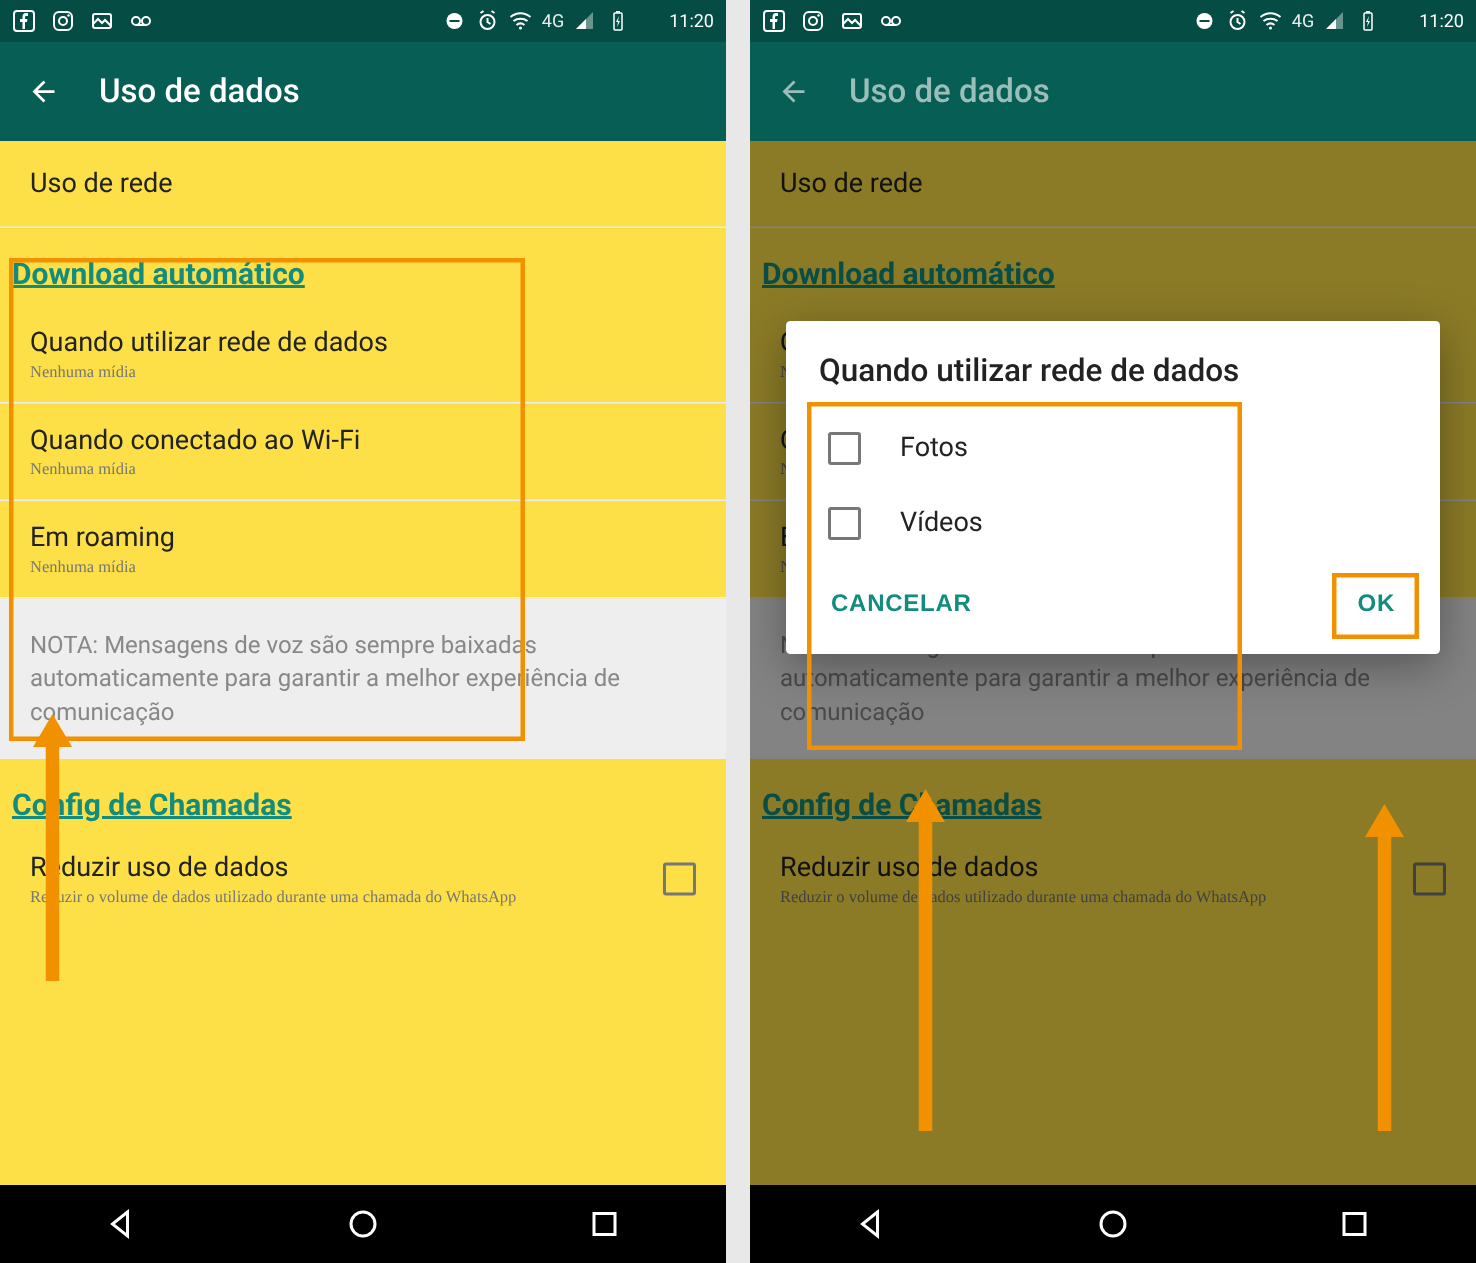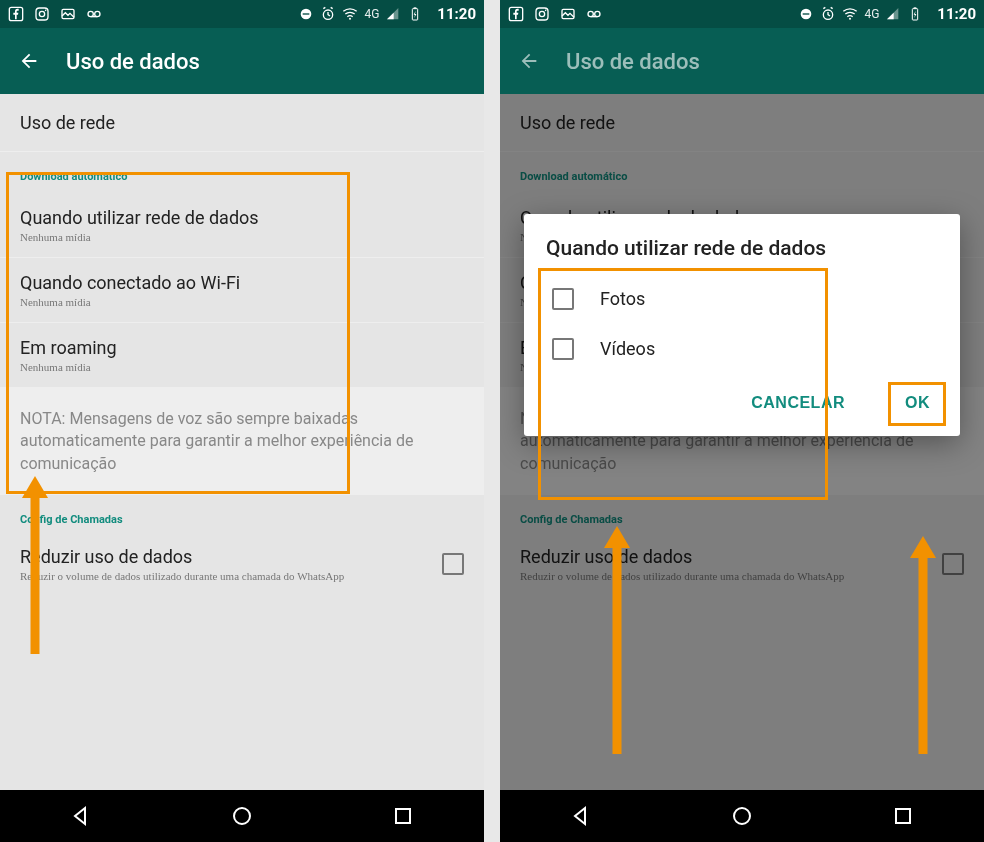--- a/index.html
+++ b/index.html
@@ -27,43 +27,44 @@
     color: #fff;
     display: flex;
     align-items: center;
     padding: 0 8px;
     font-size: 14px;
   }
   .sb-left { display: flex; gap: 10px; align-items: center; }
   .sb-right { margin-left: auto; display: flex; gap: 6px; align-items: center; }
   .sb-icon { width: 16px; height: 16px; fill: #fff; }
   .sb-txt { font-size: 12px; opacity: .9; }
-  .sb-time { font-size: 15px; font-weight: 700; margin-left: 8px; }
+  .sb-time { font-size: 12px; font-weight: 400; margin-left: 20px; }
   .appbar {
     height: 66px;
     background: #075e54;
     color: #fff;
     display: flex;
     align-items: center;
     padding: 0 18px;
     gap: 26px;
   }
   .back-arrow { width: 22px; height: 22px; fill: #fff; }
   .appbar-title { font-size: 22px; font-weight: 500; }
-  .content { flex: 1; overflow-y: auto; background: #e5e5e5; position: relative; }
+  .content { flex: 1; overflow-y: auto; background: #fde047; position: relative; }
   .row {
     padding: 18px 20px;
     border-bottom: 1px solid #eee;
   }
   .row-title { font-size: 18px; color: #222; }
   .section-header {
-    padding: 18px 20px 10px;
-    font-size: 11px;
+    padding: 18px 8px 10px;
+    font-size: 20px;
     color: #128c7e;
     font-weight: 700;
+    text-decoration: underline;
   }
   .setting {
     padding: 14px 20px;
     border-bottom: 1px solid #eee;
   }
   .setting-title { font-size: 18px; color: #222; }
   .setting-sub { font-size: 11px; color: #777; margin-top: 3px; font-family: Liberation Serif, serif; }
   .note {
     background: #eee;
     padding: 20px;
@@ -121,22 +122,22 @@
   }
   .dialog-title { font-size: 21px; font-weight: 500; color: #222; margin-bottom: 14px; }
   .opt {
     display: flex;
     gap: 26px;
     padding: 14px 6px;
   }
   .opt-label { font-size: 18px; color: #222; }
   .dialog-actions {
     display: flex;
-    justify-content: flex-end;
-    gap: 44px;
+    justify-content: space-between;
+    gap: 18px;
     margin-top: 10px;
   }
   .dlg-btn {
     background: none;
     border: none;
     color: #128c7e;
     font-size: 16px;
     font-weight: 700;
     padding: 10px 8px;
     letter-spacing: .5px;

